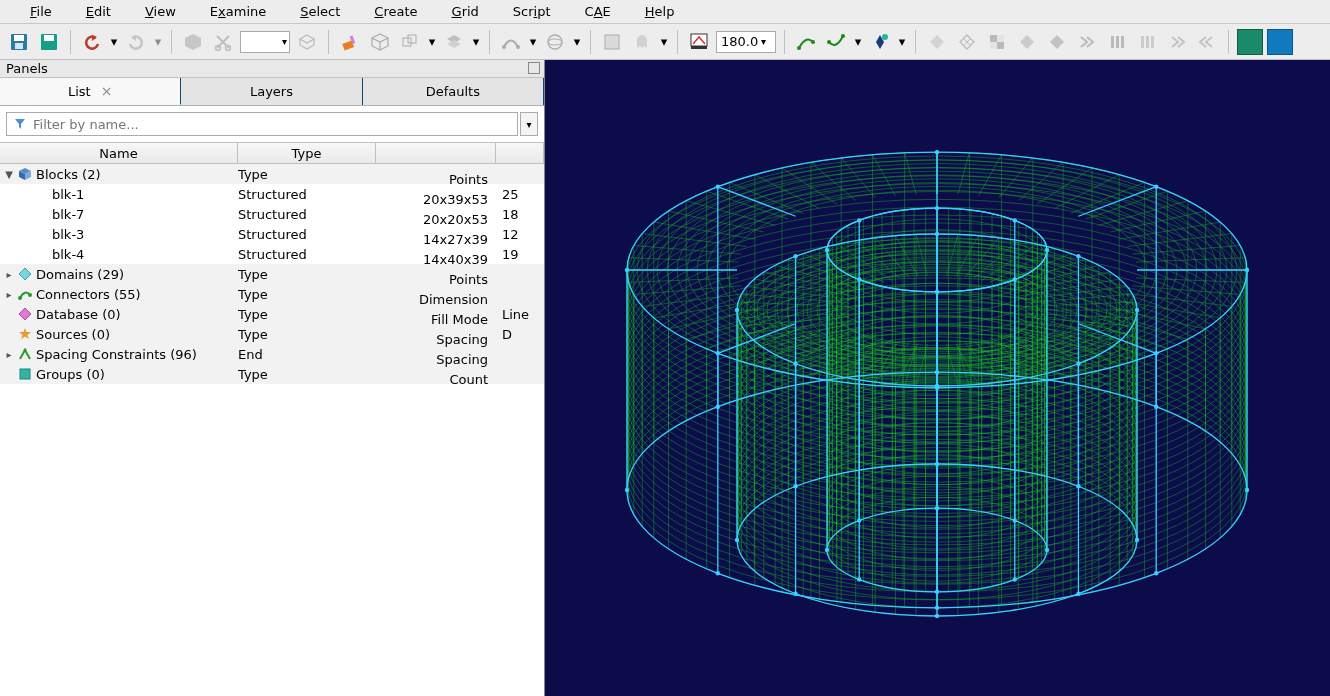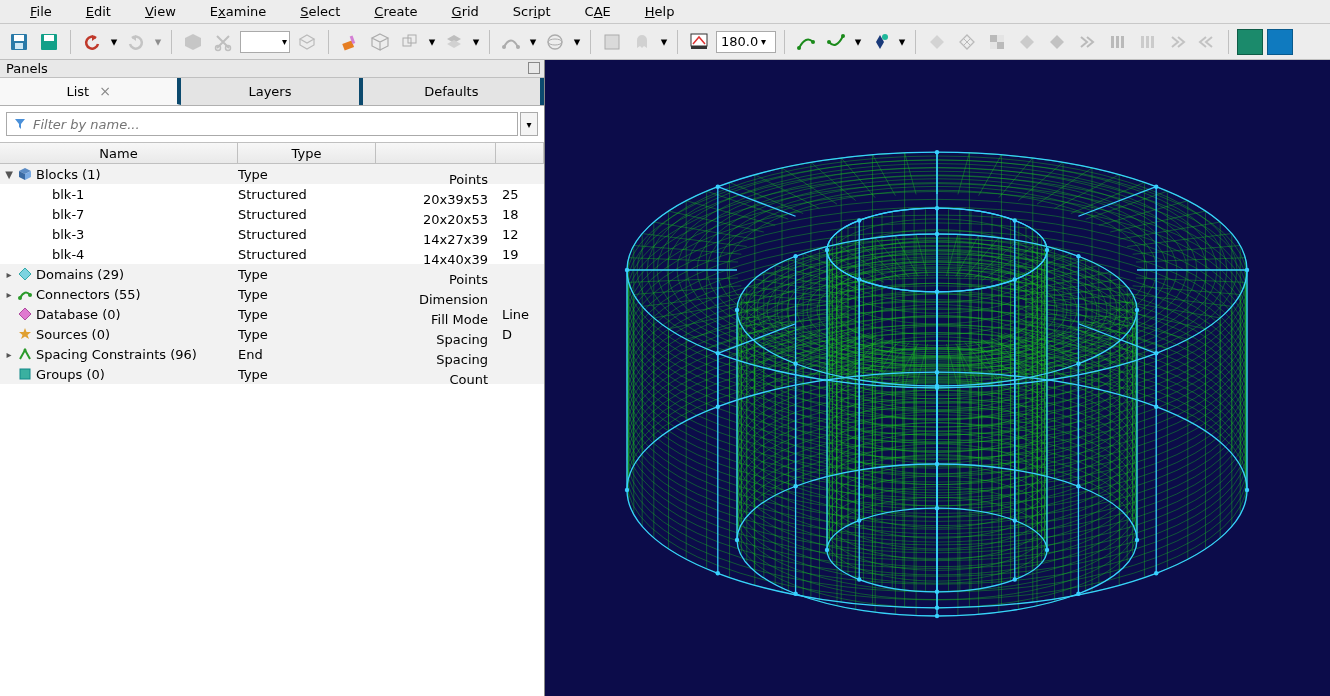--- a/index.html
+++ b/index.html
@@ -24,28 +24,28 @@
 
 .main { flex: 1; display: flex; min-height: 0; }
 
 
 .panel { width: 545px; background: #fff; border-right: 1px solid #888; display: flex; flex-direction: column; }
 .panel-titlebar { height: 18px; background: #e8e8e8; border-bottom: 1px solid #c0c0c0; display: flex; align-items: center; padding: 0 6px; font-size: 12px; font-weight: normal; position: relative; }
 .panel-titlebar .dock-icon { position: absolute; right: 4px; top: 2px; width: 12px; height: 12px; border: 1px solid #888; }
 
 
 .tabs { height: 28px; background: #ededed; display: flex; border-bottom: 1px solid #b0b0b0; }
-.tab { flex: 1; display: flex; align-items: center; justify-content: center; border-right: 4px solid #0c4a6e; background: #e4e4e4; cursor: default; position: relative; }
+.tab { flex: 1; display: flex; align-items: center; justify-content: center; border-right: 1px solid #0c4a6e; background: #e4e4e4; cursor: default; position: relative; }
 .tab.active { background: #f8f8f8; border-bottom: 1px solid #f8f8f8; }
 .tab .close { margin-left: 10px; color: #888; font-size: 14px; line-height: 1; }
 
 
 .filterrow { padding: 6px; display: flex; align-items: center; gap: 2px; }
 .filterbox { flex: 1; height: 24px; border: 1px solid #aaa; background: #fff; display: flex; align-items: center; padding: 0 6px; gap: 6px; }
-.filterbox input { border: none; outline: none; flex: 1; font-style: italic; color: #888; background: transparent; }
+.filterbox input { border: none; outline: none; flex: 1; color: #888; background: transparent; }
 .filterdd { width: 18px; height: 24px; border: 1px solid #aaa; background: #f4f4f4; display:flex;align-items:center;justify-content:center; }
 
 
 .treehdr { height: 22px; display: flex; border-top: 1px solid #c0c0c0; border-bottom: 1px solid #c0c0c0; background: linear-gradient(#f7f7f7,#e9e9e9); }
 .treehdr .col { border-right: 1px solid #c0c0c0; display: flex; align-items: center; justify-content: center; font-size: 13px; }
 .col-name { width: 238px; }
 .col-type { width: 138px; }
 .col-extra { width: 120px; justify-content: flex-end; padding-right: 8px;}
 .col-last { flex: 1; }
 
@@ -327,21 +327,21 @@
         <div class="row alt">
           <div class="cell c-name">
             <span class="expander">▼</span>
             <span class="ticon">
               <svg width="14" height="14">
                 <path d="M7 1 L13 4 L7 7 L1 4 Z" fill="#5b8bc4"></path>
                 <path d="M1 4 L1 10 L7 13 L7 7 Z" fill="#3a6aa3"></path>
                 <path d="M13 4 L13 10 L7 13 L7 7 Z" fill="#7aabE4"></path>
               </svg>
             </span>
-            <span>Blocks (1)</span>
+            <span>Blocks (2)</span>
           </div>
           <div class="cell c-type">Type</div>
           <div class="cell c-extra">Points</div>
           <div class="cell c-last"></div>
         </div>
         <div class="row">
           <div class="cell c-name">
             <span class="indent" style="width:44px"></span>
             <span>blk-1</span>
           </div>

